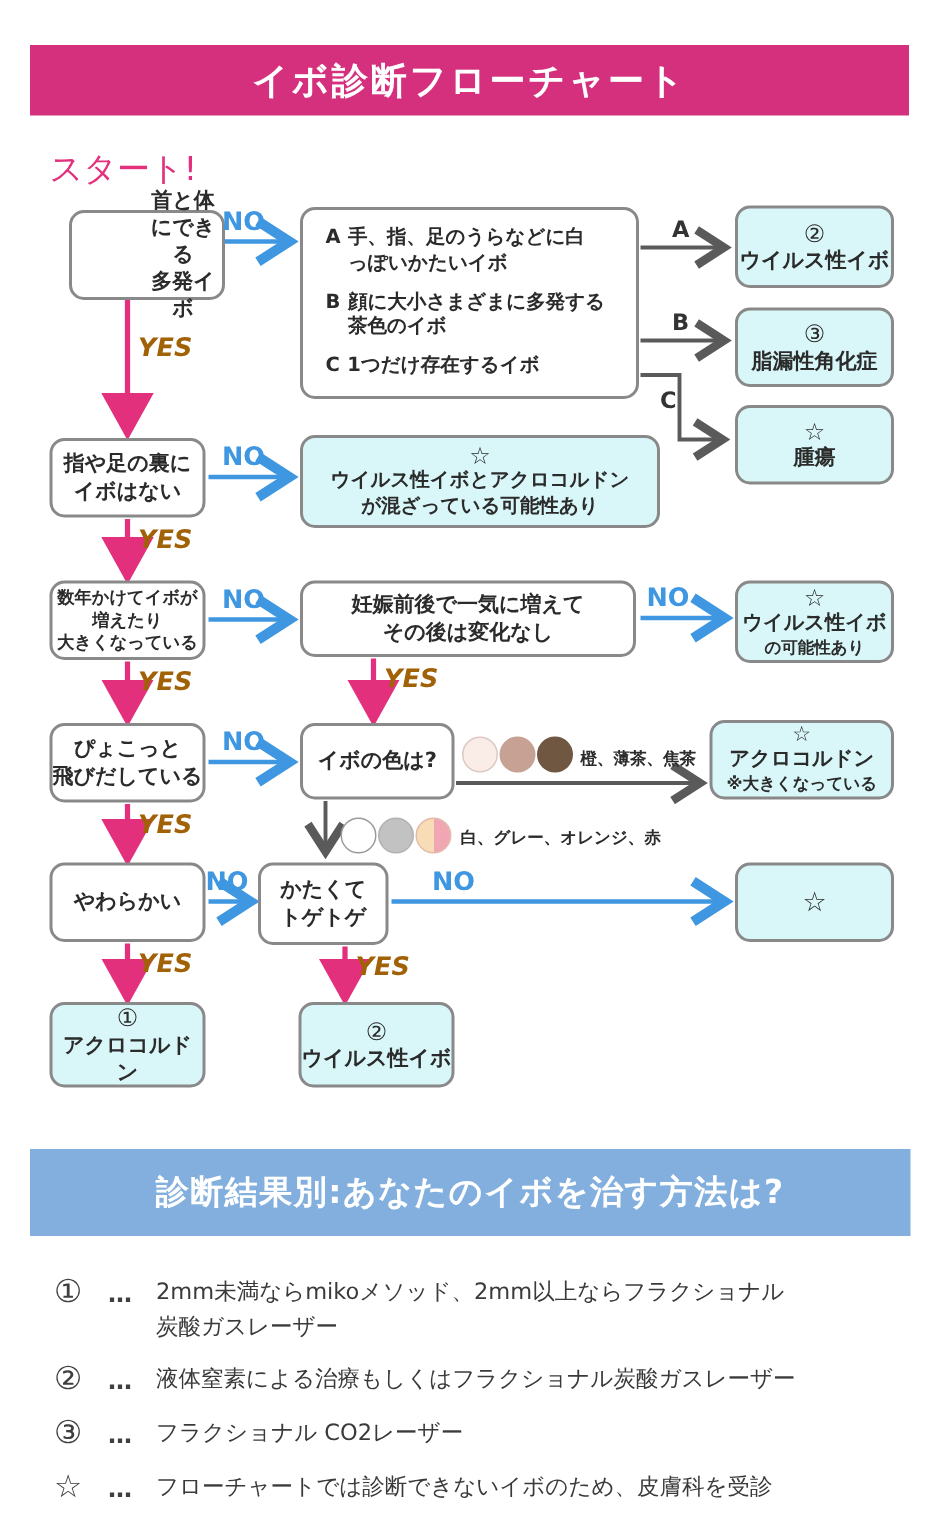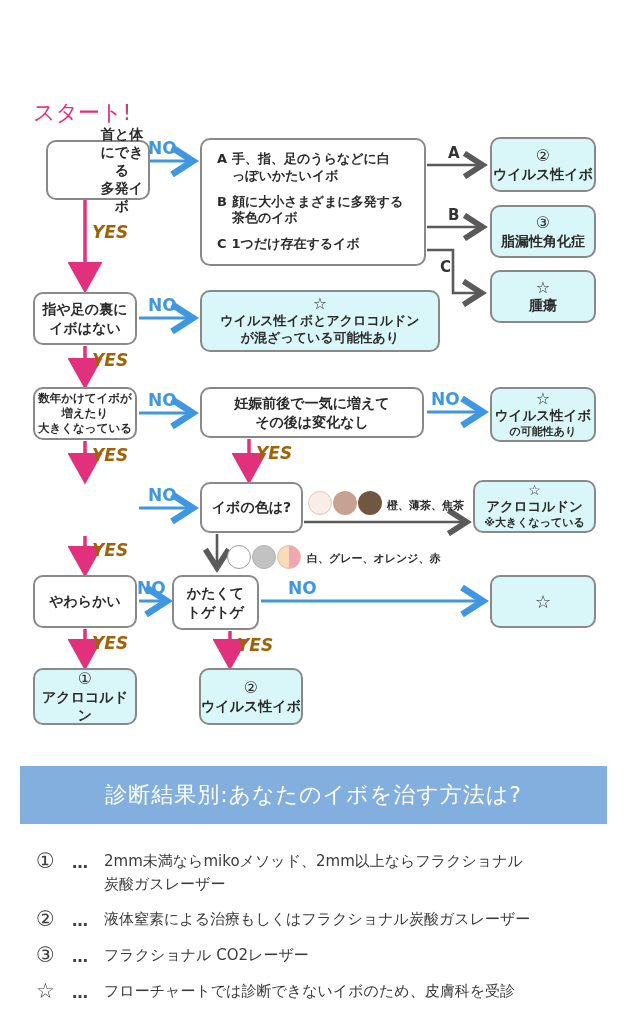--- a/index.html
+++ b/index.html
@@ -2,21 +2,21 @@
 <html><head>
 <meta charset="utf-8">
 <style>
   html,body{margin:0;padding:0;background:#fff;}
   .page{position:relative;width:626px;height:1024px;background:#ffffff;
         font-family:"DejaVu Sans",sans-serif;overflow:hidden;}
   .banner{position:absolute;left:20px;top:30px;width:586px;height:47px;
           background:#D5307D;color:#fff;font-weight:bold;font-size:24px;
           display:flex;align-items:center;justify-content:center;letter-spacing:2px;}
   .banner2{position:absolute;left:20px;top:766px;width:587px;height:58px;
-          background:#82AFDD;color:#fff;font-weight:normal;font-size:22px;
+          background:#82AFDD;color:#fff;font-weight:bold;font-size:22px;
           display:flex;align-items:center;justify-content:center;letter-spacing:1px;}
   .start{position:absolute;left:33px;top:98px;color:#E2307C;font-weight:normal;font-size:22px;}
   .box{position:absolute;background:#fff;border:2px solid #898989;border-radius:10px;
        display:flex;flex-direction:column;align-items:center;justify-content:center;
        text-align:center;font-weight:bold;color:#2b2b2b;white-space:pre-line;
        line-height:1.3;box-sizing:border-box;font-size:14px;}
   .cyan{background:#D9F7F8;}
   .star{font-size:16px;line-height:1.1;font-weight:normal;}
   .num{font-size:16px;line-height:1.2;font-weight:normal;}
   .sub{font-size:11px;}
@@ -77,29 +77,32 @@
 
     <g stroke="#5A5A5A" stroke-width="2.6" fill="none">
       <path d="M427,165 H480" marker-end="url(#mg)"></path>
       <path d="M427,227 H480" marker-end="url(#mg)"></path>
       <path d="M427,250 H453 V293 H479" marker-end="url(#mg)"></path>
       <path d="M304,522 H464" marker-end="url(#mg)"></path>
       <path d="M217,534 V565" marker-end="url(#mg)"></path>
     </g>
   </svg>
 
+  <div class="banner">イボ診断フローチャート</div>
   <div class="start">スタート!</div>
 
   <div class="box" style="left:46px;top:140px;width:104px;height:60px;padding-left:48px;">首と体にできる
 多発イボ</div>
   <div class="box" style="left:33px;top:292px;width:104px;height:53px;">指や足の裏に
 イボはない</div>
   <div class="box" style="left:33px;top:387px;width:104px;height:53px;font-size:11.5px;">数年かけてイボが
 増えたり
 大きくなっている</div>
+  <div class="box" style="left:33px;top:482px;width:104px;height:53px;">ぴょこっと
+飛びだしている</div>
   <div class="box" style="left:33px;top:575px;width:104px;height:53px;">やわらかい</div>
 
   <div class="box" style="left:200px;top:138px;width:226px;height:128px;align-items:flex-start;
        padding:10px 8px 10px 15px;gap:9px;">
     <div class="abc-item">
       <span class="abc-letter">A</span>
       <span>手、指、足のうらなどに白
 っぽいかたいイボ</span>
     </div>
     <div class="abc-item">

